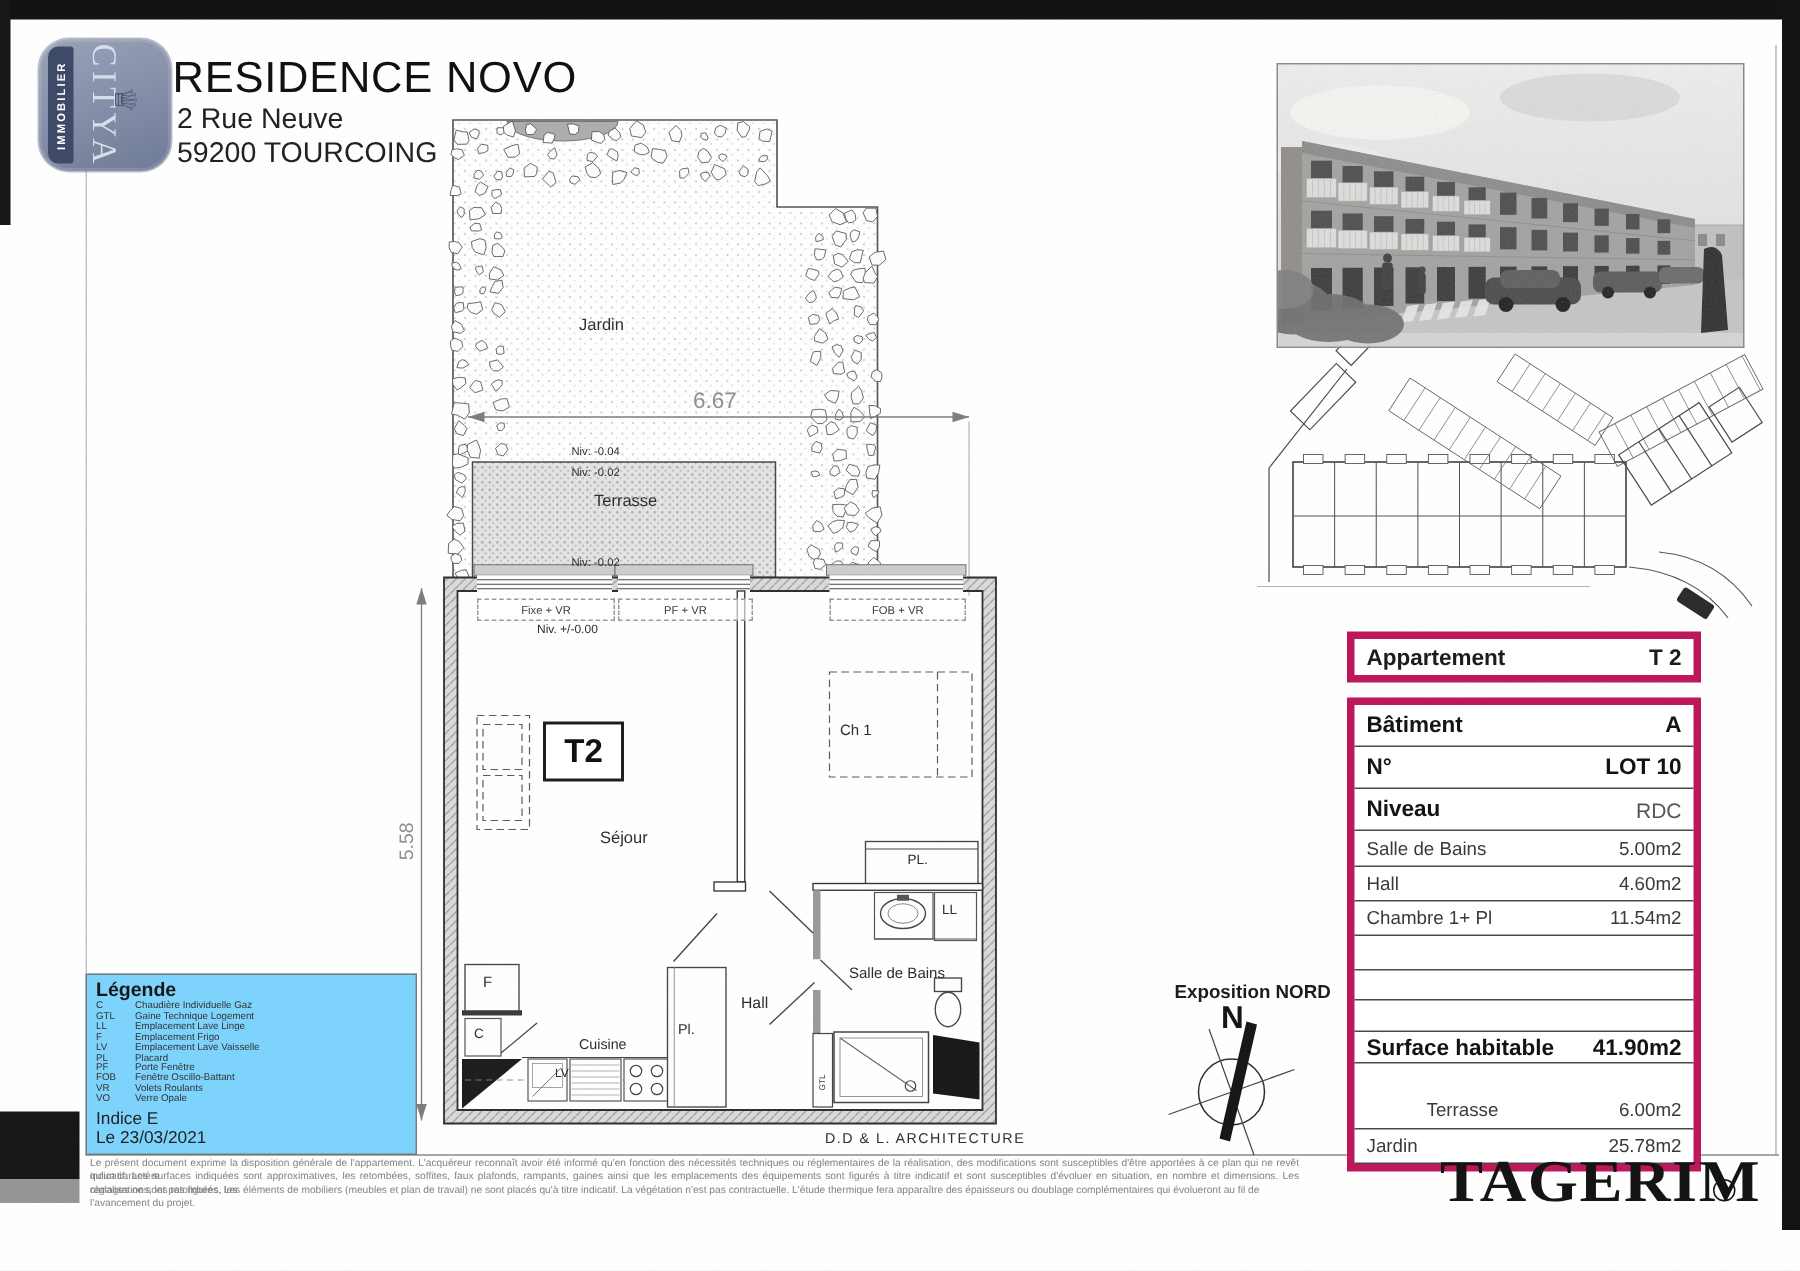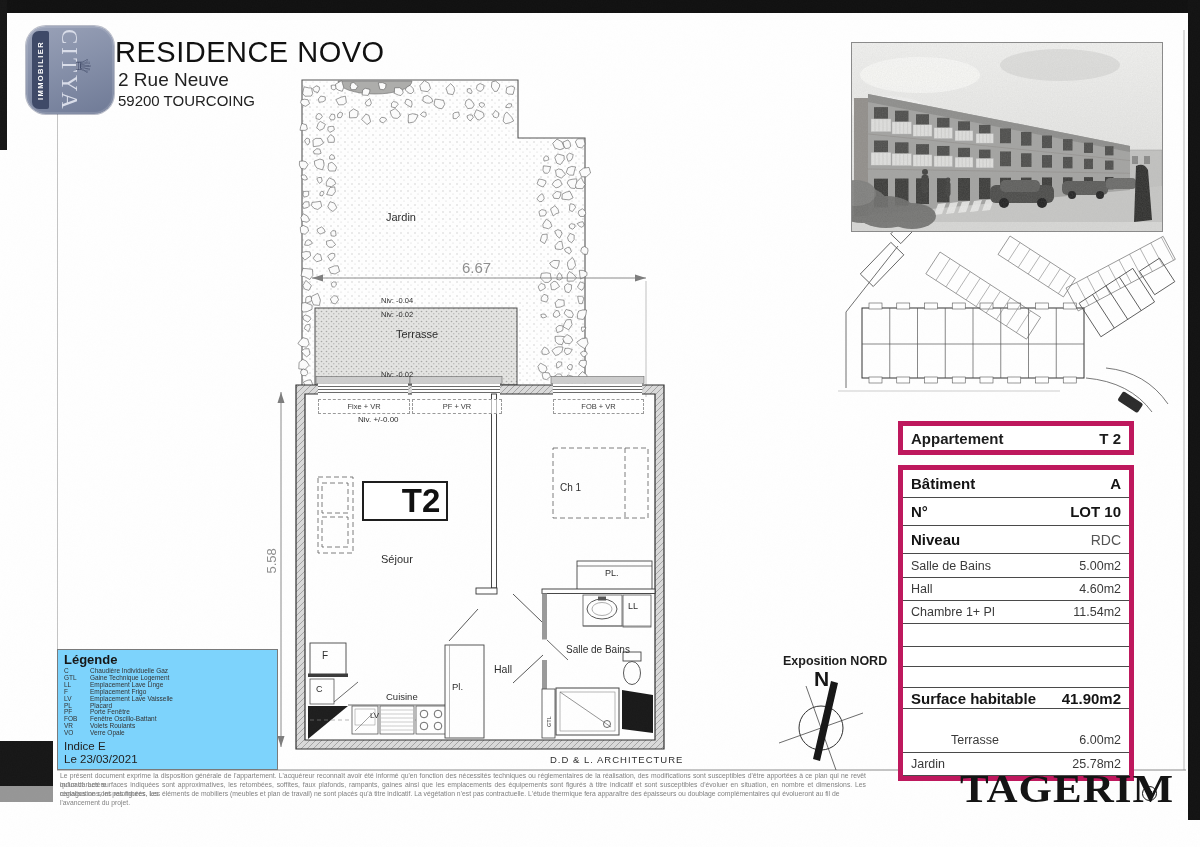--- a/index.html
+++ b/index.html
@@ -3,36 +3,36 @@
 <meta charset="utf-8">
 <style>
   html,body{margin:0;padding:0;background:#e9e9e9;}
   .sheet{position:relative;width:1200px;height:847px;background:#fff;font-family:"Liberation Sans",sans-serif;overflow:hidden;color:var(--ink,#1c1c1c);}
   .abs{position:absolute;}
   svg{position:absolute;left:0;top:0;}
 
   
   .title{left:115px;top:36px;font-size:29px;font-weight:400;letter-spacing:.5px;color:#111;}
   .addr1{left:118px;top:69px;font-size:19px;color:#222;}
-  .addr2{left:118px;top:92px;font-size:15px;color:#222;}
+  .addr2{left:118px;top:92px;font-size:19px;color:#222;}
 
   
   .logo{left:26px;top:26px;width:88px;height:88px;border-radius:20px;
     background:linear-gradient(160deg,#9aa2b8 0%,#8791aa 45%,#6f7a96 100%);
     box-shadow:inset 0 0 0 2px rgba(255,255,255,.12), 0 0 0 1px rgba(60,70,100,.35);}
   .logo-band{position:absolute;left:6px;top:5px;width:17px;height:78px;background:var(--logo-navy,#3f4a68);border-radius:7px 2px 2px 7px;display:flex;align-items:center;justify-content:center;}
   .logo-band span{writing-mode:vertical-rl;transform:rotate(180deg);font-size:7.5px;font-weight:700;letter-spacing:1.4px;color:#fff;}
   .logo-brand{position:absolute;left:30px;top:3px;height:82px;writing-mode:vertical-rl;font-family:"Liberation Serif",serif;font-size:23px;letter-spacing:3px;color:#d9dde9;}
   .logo-emblem{position:absolute;left:48px;top:28px;font-size:20px;color:rgba(42,52,82,.85);transform:rotate(90deg);}
 
   
   .plab{color:#2e2e2e;}
   .dim{color:#8f8f8f;}
   .winlab{border:1px dashed #9a9a9a;color:#3a3a3a;font-size:7.5px;display:flex;align-items:center;justify-content:center;background:rgba(255,255,255,.6);}
-  .t2box{left:362px;top:481px;width:50px;height:36px;border:2px solid #1e1e1e;background:#fff;display:flex;align-items:center;justify-content:center;font-size:33px;font-weight:800;color:#111;padding-left:32px;}
+  .t2box{left:362px;top:481px;width:50px;height:36px;border:2px solid #1e1e1e;background:#fff;display:flex;align-items:center;justify-content:center;font-size:22px;font-weight:800;color:#111;}
 
   
   .info-table{left:898px;top:421px;width:236px;}
   .tbl-box{border:5px solid #be185d;background:#fff;}
   .hdr-box{height:24px;display:flex;justify-content:space-between;align-items:center;padding:0 8px;font-size:15px;font-weight:700;}
   .rows-box{margin-top:10px;}
   .t-row{display:flex;justify-content:space-between;align-items:center;padding:0 8px;border-bottom:1px solid #4a4a4a;font-size:12.5px;color:#3a3a3a;}
   .rows-box .t-row:nth-child(1),.rows-box .t-row:nth-child(2),.rows-box .t-row:nth-child(3){height:27px;}
   .rows-box .t-row:nth-child(4){height:23px;}
   .rows-box .t-row:nth-child(5),.rows-box .t-row:nth-child(6),.rows-box .t-row:nth-child(7){height:22px;}
@@ -647,21 +647,21 @@
   <div class="abs plab" style="left:381px;top:370px;font-size:7.5px;">Niv: -0.02</div>
   <div class="abs dim" style="left:462px;top:259px;font-size:15px;">6.67</div>
   <div class="abs dim" style="left:250px;top:545px;width:42px;font-size:13px;transform:rotate(-90deg);">5.58</div>
 
   <div class="abs winlab" style="left:318px;top:399px;width:90px;height:13px;">Fixe + VR</div>
   <div class="abs winlab" style="left:412px;top:399px;width:88px;height:13px;">PF + VR</div>
   <div class="abs winlab" style="left:553px;top:399px;width:89px;height:13px;">FOB + VR</div>
   <div class="abs plab" style="left:358px;top:415px;font-size:8px;">Niv. +/-0.00</div>
 
   <div class="abs t2box">T2</div>
-  <div class="abs plab" style="left:381px;top:553px;font-size:11px;">Séjour</div>
+  <div class="abs plab" style="left:400px;top:553px;font-size:11px;">Séjour</div>
   <div class="abs plab" style="left:560px;top:482px;font-size:10px;">Ch 1</div>
   <div class="abs plab" style="left:605px;top:568px;font-size:9px;">PL.</div>
   <div class="abs plab" style="left:628px;top:601px;font-size:9px;">LL</div>
   <div class="abs plab" style="left:566px;top:644px;font-size:10px;">Salle de Bains</div>
   <div class="abs plab" style="left:494px;top:663px;font-size:10.5px;">Hall</div>
   <div class="abs plab" style="left:452px;top:681px;font-size:9.5px;">Pl.</div>
   <div class="abs plab" style="left:386px;top:691px;font-size:9.5px;">Cuisine</div>
   <div class="abs plab" style="left:370px;top:711px;font-size:8px;">LV</div>
   <div class="abs plab" style="left:322px;top:650px;font-size:10px;">F</div>
   <div class="abs plab" style="left:316px;top:684px;font-size:9px;">C</div>

